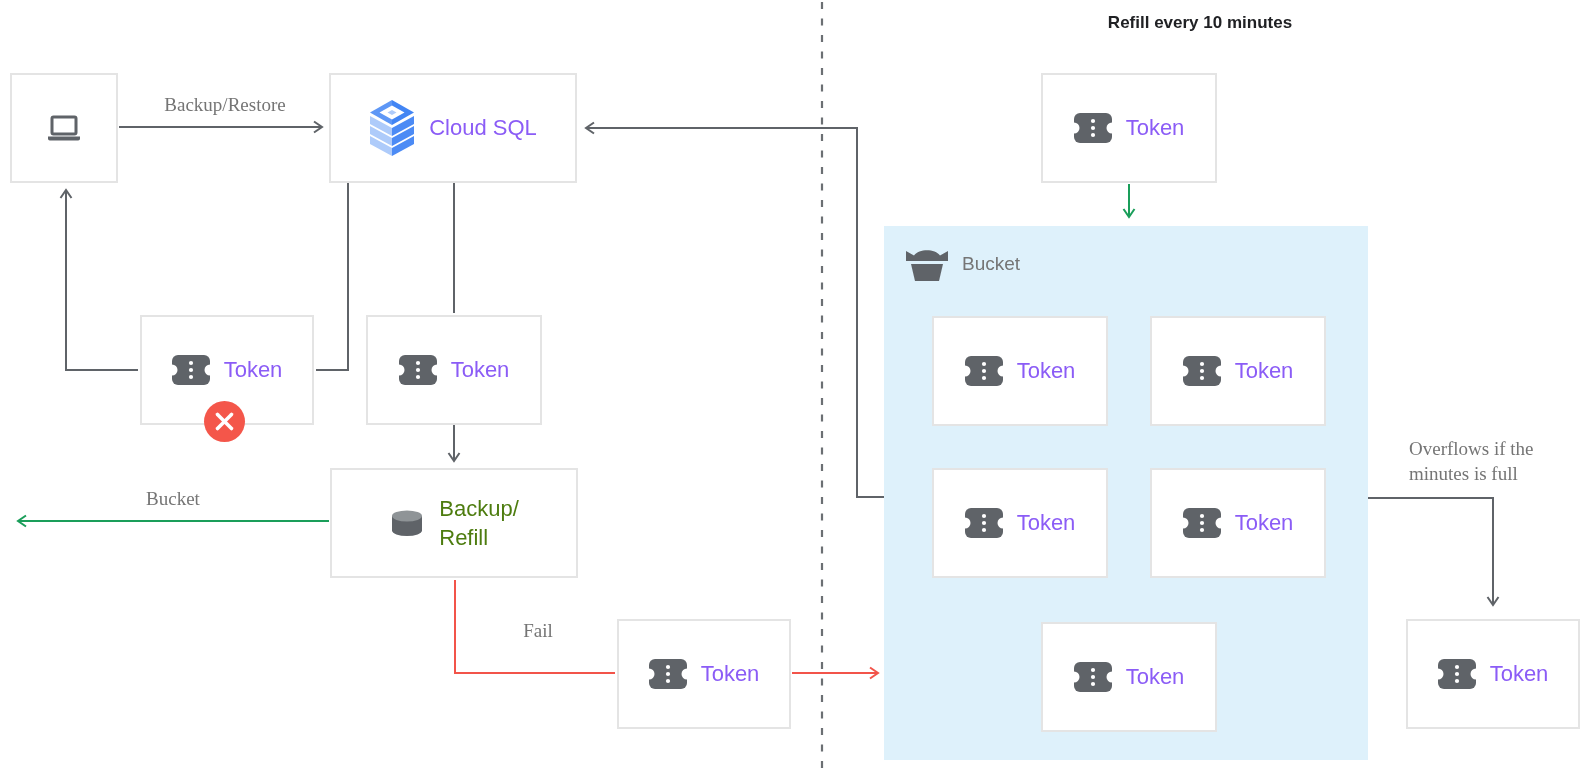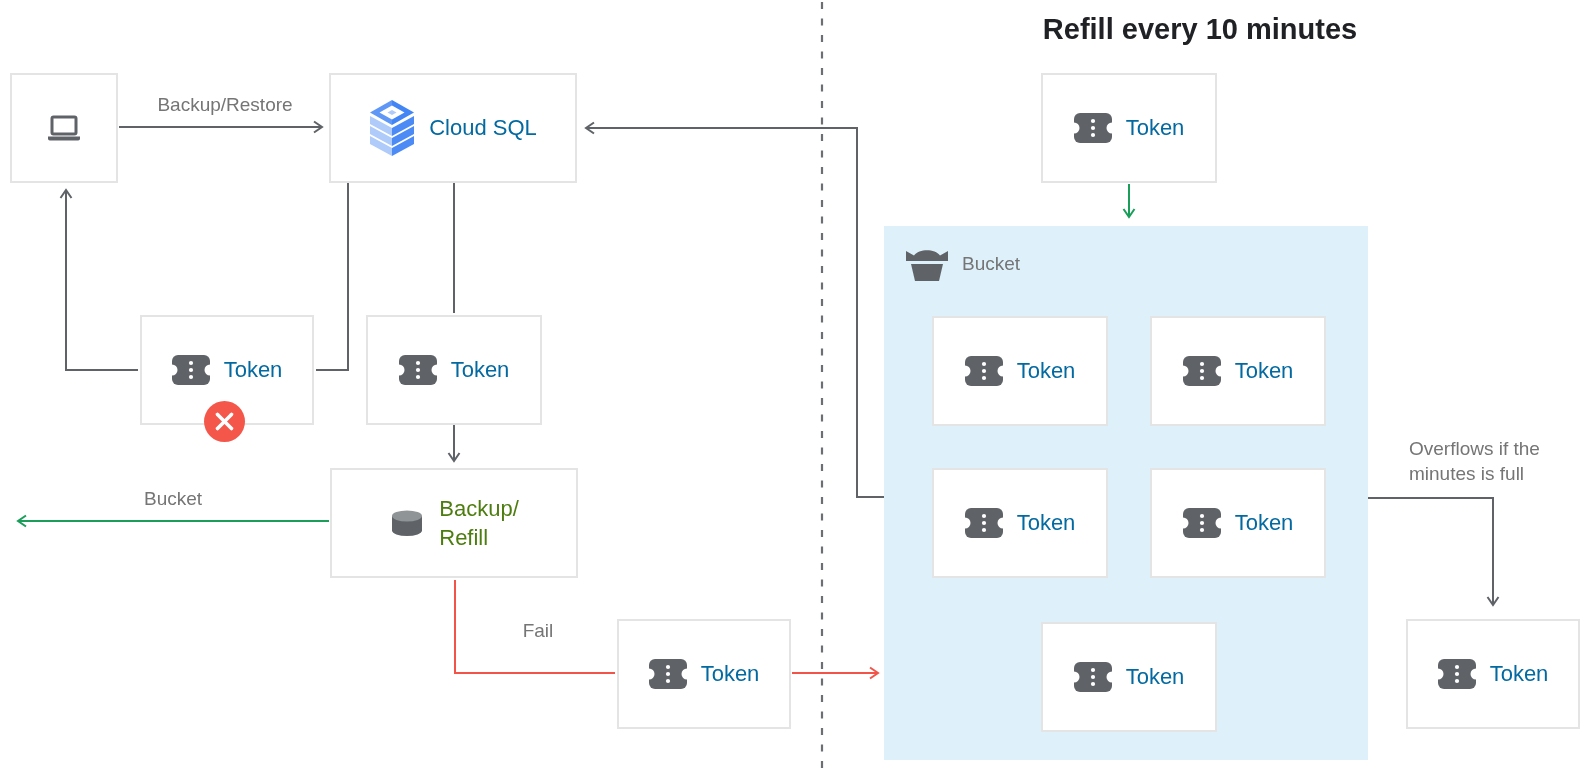--- a/index.html
+++ b/index.html
@@ -6,27 +6,27 @@
   .stage{
     position:relative;width:1582px;height:774px;background:#ffffff;
     font-family:"Liberation Sans","DejaVu Sans",sans-serif;overflow:hidden;
   }
   .wires{position:absolute;left:0;top:0;z-index:1;pointer-events:none;}
   .bucket{position:absolute;left:884px;top:226px;width:484px;height:534px;background:#DEF1FB;z-index:0;}
   .node{
     position:absolute;background:#ffffff;border:2px solid #e4e4e4;box-sizing:border-box;
     display:flex;align-items:center;justify-content:center;z-index:2;
   }
-  .node .lbl{font-size:22px;color:#0369a1;margin-left:14px;white-space:nowrap;}
+  .node .lbl{font-size:22px;color:#8b5cf6;margin-left:14px;white-space:nowrap;}
   .ticon{display:flex;align-items:center;}
   .bk-lines{display:flex;flex-direction:column;margin-left:14px;font-size:22px;color:#4d7c0f;line-height:29px;}
-  .elabel{position:absolute;font-size:19px;color:#757575;z-index:2;white-space:nowrap;}
+  .elabel{position:absolute;font-size:19px;color:#757575;z-index:2;white-space:nowrap;font-family:Liberation Serif, serif;}
   .center{text-align:center;}
   .title{position:absolute;left:1039px;top:13px;width:322px;text-align:center;
-         font-size:29px;font-weight:bold;color:#202124;z-index:2;}
+         font-size:17px;font-weight:bold;color:#202124;z-index:2;}
   .bucket-tag{position:absolute;left:906px;top:247px;z-index:2;display:flex;align-items:center;}
   .bucket-tag .blbl{font-size:19px;color:#757575;margin-left:14px;text-align:center;}
   .badge{position:absolute;left:204px;top:401px;width:41px;height:41px;border-radius:50%;
          background:#F4564A;z-index:3;display:flex;align-items:center;justify-content:center;}
 </style>
 </head>
 <body>
 
 <div class="stage">
 

